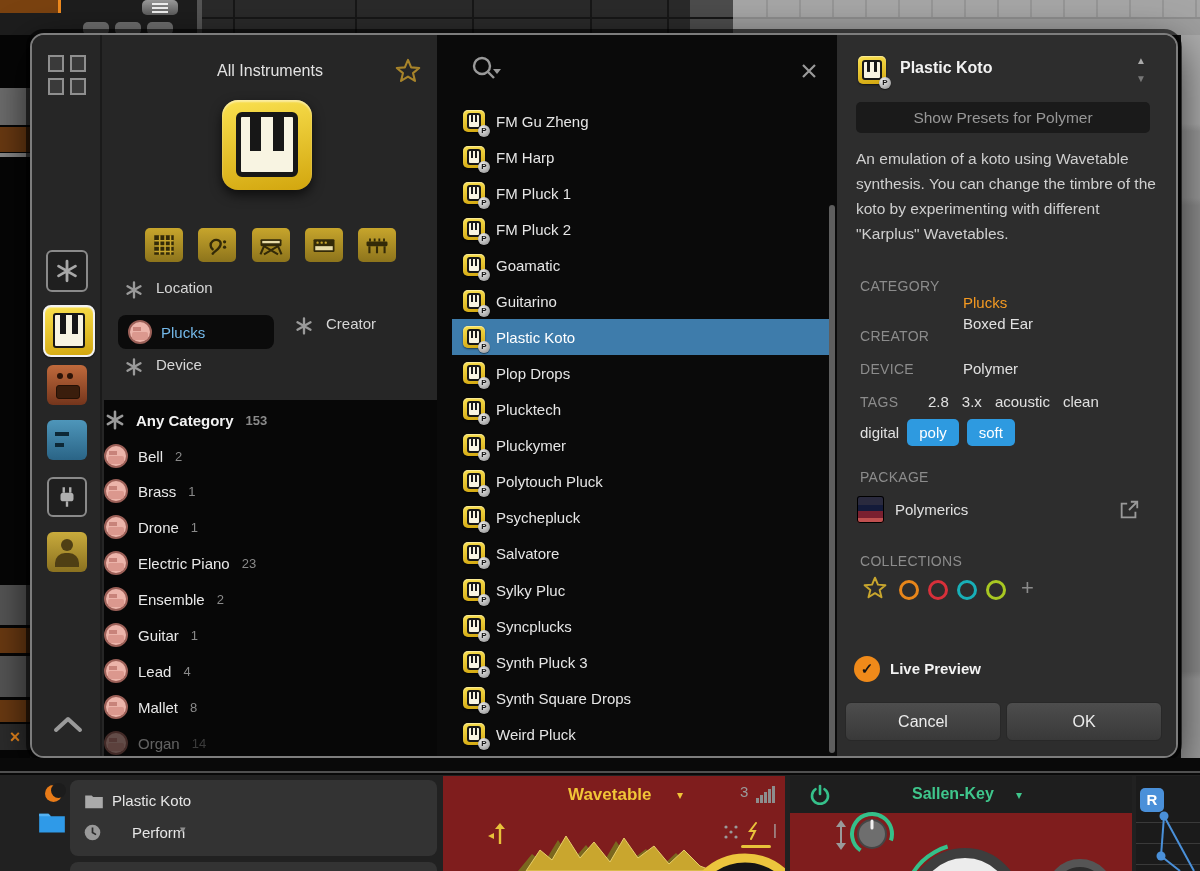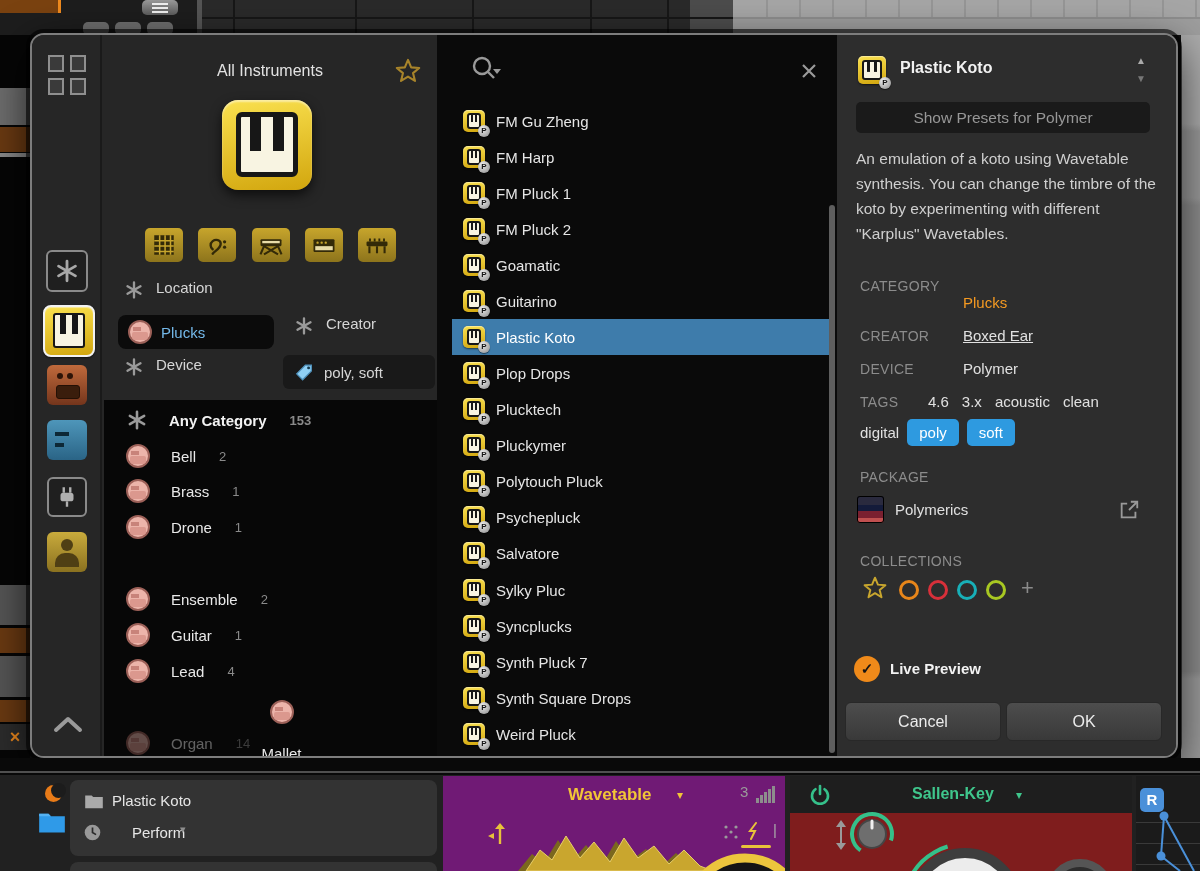--- a/index.html
+++ b/index.html
@@ -47,21 +47,21 @@
   
   .catdot{width:24px;height:24px;flex:0 0 24px;border-radius:50%;background:#ecb4aa;border:2px solid #9c6058;
      position:relative;overflow:hidden;box-sizing:border-box;}
   .catdot::before{content:"";position:absolute;left:2px;right:2px;top:10px;bottom:2px;background:#db988e;border-radius:2px;}
   .catdot::after{content:"";position:absolute;left:3px;top:5px;width:8px;height:4px;background:#c8837a;}
   
   .rrow{position:absolute;left:420px;width:380px;height:36px;display:flex;align-items:center;
      padding-left:11px;gap:11px;box-sizing:border-box;font-size:15px;color:#e6e6e6;}
   .rrow.sel{background:#3e7cab;color:#fff;}
   .crow{position:absolute;left:0;width:333px;height:26px;display:flex;align-items:center;
-     padding-left:22px;gap:21px;box-sizing:border-box;font-size:15px;color:#e8e8e8;}
+     gap:10px;box-sizing:border-box;font-size:15px;color:#e8e8e8;}
   .cnt{color:#8a8a8a;font-size:13px;margin-left:2px;}
   .faded{opacity:.4;}
   
   .fpill{position:absolute;display:flex;align-items:center;gap:9px;background:#191919;border-radius:6px;
      padding:0 10px;font-size:15px;color:#d6d6d6;box-sizing:border-box;}
   .plucksp{background:#0b0b0b;border-radius:8px;color:#74b9ea;}
   .flbl{position:absolute;font-size:15px;color:#d6d6d6;}
   .bwp{width:20px;height:20px;border-radius:4px;background:linear-gradient(#ababab,#5d5d5d);position:relative;flex:0 0 20px;}
   .bwp::before{content:"";position:absolute;left:4px;top:5px;width:11px;height:2px;background:#1d1d1d;
      box-shadow:0 5px 0 #1d1d1d,-0px 0 0 #1d1d1d;}
@@ -238,27 +238,20 @@
   <svg class="abs" style="left:262px;top:281px;" width="20" height="20" viewBox="0 0 24 24">
       <path d="M12 3v18M4.2 7.5l15.6 9M19.8 7.5l-15.6 9" stroke="#9a9a9a" stroke-width="2.8" stroke-linecap="round"></path>
     </svg>
   <div class="flbl" style="left:294px;top:276px;line-height:26px;">Creator</div>
 
   <svg class="abs" style="left:92px;top:322px;" width="20" height="20" viewBox="0 0 24 24">
       <path d="M12 3v18M4.2 7.5l15.6 9M19.8 7.5l-15.6 9" stroke="#9a9a9a" stroke-width="2.8" stroke-linecap="round"></path>
     </svg>
   <div class="flbl" style="left:124px;top:317px;line-height:26px;">Device</div>
 
-  <div class="fpill" style="left:251px;top:320px;width:152px;height:34px;">
-    <svg width="22" height="22" viewBox="0 0 24 24">
-        <path d="M4 14L13.5 4.5H20V11L10.5 20.5z" fill="#8fd0f5" stroke="#4f92bd" stroke-width="1.4"></path>
-        <circle cx="17" cy="7.5" r="1.6" fill="#16384c"></circle>
-      </svg>
-    <span>poly, soft</span>
-  </div>
 
   
   <div class="catarea">
     <div class="crow" style="top:7px;font-weight:bold;color:#f2f2f2;">
       <svg width="22" height="22" style="flex:0 0 22px;" viewBox="0 0 24 24">
           <path d="M12 3v18M4.2 7.5l15.6 9M19.8 7.5l-15.6 9" stroke="#9a9a9a" stroke-width="2.8" stroke-linecap="round"></path>
         </svg>
       <span>Any Category</span>
         <span class="cnt">153</span>
     </div>
@@ -270,36 +263,41 @@
     <div class="crow" style="top:78px;">
         <span class="catdot"></span>
         <span>Brass</span>
         <span class="cnt">1</span>
       </div>
     <div class="crow" style="top:114px;">
         <span class="catdot"></span>
         <span>Drone</span>
         <span class="cnt">1</span>
       </div>
+    <div class="crow" style="top:150px;">
+        <span class="catdot"></span>
+        <span>Electric Piano</span>
+        <span class="cnt">23</span>
+      </div>
     <div class="crow" style="top:186px;">
         <span class="catdot"></span>
         <span>Ensemble</span>
         <span class="cnt">2</span>
       </div>
     <div class="crow" style="top:222px;">
         <span class="catdot"></span>
         <span>Guitar</span>
         <span class="cnt">1</span>
       </div>
     <div class="crow" style="top:258px;">
         <span class="catdot"></span>
         <span>Lead</span>
         <span class="cnt">4</span>
       </div>
-    <div class="crow" style="top:300px;flex-direction:column;">
+    <div class="crow" style="top:294px;">
         <span class="catdot"></span>
         <span>Mallet</span>
         <span class="cnt">8</span>
       </div>
     <div class="crow faded" style="top:330px;">
         <span class="catdot"></span>
         <span>Organ</span>
         <span class="cnt">14</span>
       </div>
   </div>
@@ -403,21 +401,21 @@
   <div class="rrow" style="top:573px;">
       <span class="piano piano-sm">
         <b class="pbadge">P</b>
       </span>
       <span>Syncplucks</span>
     </div>
   <div class="rrow" style="top:609px;">
       <span class="piano piano-sm">
         <b class="pbadge">P</b>
       </span>
-      <span>Synth Pluck 7</span>
+      <span>Synth Pluck 3</span>
     </div>
   <div class="rrow" style="top:645px;">
       <span class="piano piano-sm">
         <b class="pbadge">P</b>
       </span>
       <span>Synth Square Drops</span>
     </div>
   <div class="rrow" style="top:681px;">
       <span class="piano piano-sm">
         <b class="pbadge">P</b>
@@ -434,27 +432,27 @@
     <div class="abs" style="left:299px;top:20px;font-size:10px;color:#aaa;">▲</div>
     <div class="abs" style="left:299px;top:38px;font-size:10px;color:#777;">▼</div>
 
     <div class="abs" style="left:19px;top:67px;width:294px;height:31px;background:#1a1a1a;border-radius:5px;color:#979797;font-size:15.5px;text-align:center;line-height:31px;">Show Presets for Polymer</div>
 
     <div class="abs" style="left:19px;top:111px;width:306px;font-size:15.5px;line-height:25px;color:#cfcfcf;">An emulation of a koto using Wavetable synthesis. You can change the timbre of the koto by experimenting with different "Karplus" Wavetables.</div>
 
     <div class="abs mlabel" style="left:23px;top:240px;line-height:22px;">CATEGORY</div>
     <div class="abs mval" style="left:126px;top:257px;line-height:22px;color:#f59a22;">Plucks</div>
     <div class="abs mlabel" style="left:23px;top:290px;line-height:22px;">CREATOR</div>
-    <div class="abs mval" style="left:126px;top:290px;line-height:22px;text-decoration:underline;">Boxed Ear</div>
+    <div class="abs mval" style="left:126px;top:278px;line-height:22px;">Boxed Ear</div>
     <div class="abs mlabel" style="left:23px;top:323px;line-height:22px;">DEVICE</div>
     <div class="abs mval" style="left:126px;top:323px;line-height:22px;">Polymer</div>
 
     <div class="abs mlabel" style="left:23px;top:356px;line-height:22px;">TAGS</div>
     <div class="abs" style="left:91px;top:356px;display:flex;gap:13px;line-height:22px;">
-      <span class="mval">4.6</span>
+      <span class="mval">2.8</span>
       <span class="mval">3.x</span>
       <span class="mval">acoustic</span>
       <span class="mval">clean</span>
     </div>
     <div class="abs" style="left:23px;top:384px;display:flex;gap:8px;align-items:center;height:27px;">
       <span class="mval">digital</span>
       <span class="tagpill">poly</span>
       <span class="tagpill">soft</span>
     </div>
 
@@ -502,21 +500,21 @@
     <div class="abs" style="left:42px;top:8px;height:26px;line-height:26px;font-size:15px;color:#e6e6e6;">Plastic Koto</div>
     <svg width="17" height="17" style="position:absolute;left:14px;top:44px;" viewBox="0 0 24 24">
         <circle cx="12" cy="12" r="11" fill="#999"></circle>
         <path d="M12 5v7l5 3" stroke="#2a2a2a" stroke-width="2.4" fill="none"></path>
       </svg>
     <div class="abs" style="left:42px;top:40px;height:26px;line-height:26px;font-size:15px;color:#e6e6e6;margin-left:20px;">Perform</div>
     <div class="abs" style="left:110px;top:43px;font-size:11px;color:#8f8f8f;">▾</div>
   </div>
   <div class="abs" style="left:70px;top:104px;width:367px;height:9px;background:#333;border-radius:8px 8px 0 0;"></div>
 
-  <div class="bpanel" style="left:443px;top:18px;width:342px;height:95px;background:#701a75;">
+  <div class="bpanel" style="left:443px;top:18px;width:342px;height:95px;background:#7f1d1d;">
     <div class="abs" style="left:125px;top:9px;font-size:17px;font-weight:bold;color:#f1c537;">Wavetable</div>
     <div class="abs" style="left:234px;top:12px;font-size:12px;color:#f1c537;">▾</div>
     <div class="abs" style="left:297px;top:7px;font-size:15px;color:#9a9a9a;">3</div>
     <div class="bars abs" style="left:313px;top:9px;height:17px;">
       <i style="height:5px;"></i><i style="height:8px;"></i><i style="height:11px;"></i><i style="height:14px;"></i><i style="height:17px;"></i>
     </div>
     <svg class="abs" style="left:42px;top:44px;" width="24" height="26" viewBox="0 0 24 26">
         <path d="M3 16l6 3v-6z" fill="#e8c23a"></path>
         <path d="M15 24V8" stroke="#e8c23a" stroke-width="2.4"></path>
         <path d="M15 3l-5 6h10z" fill="#e8c23a"></path>

